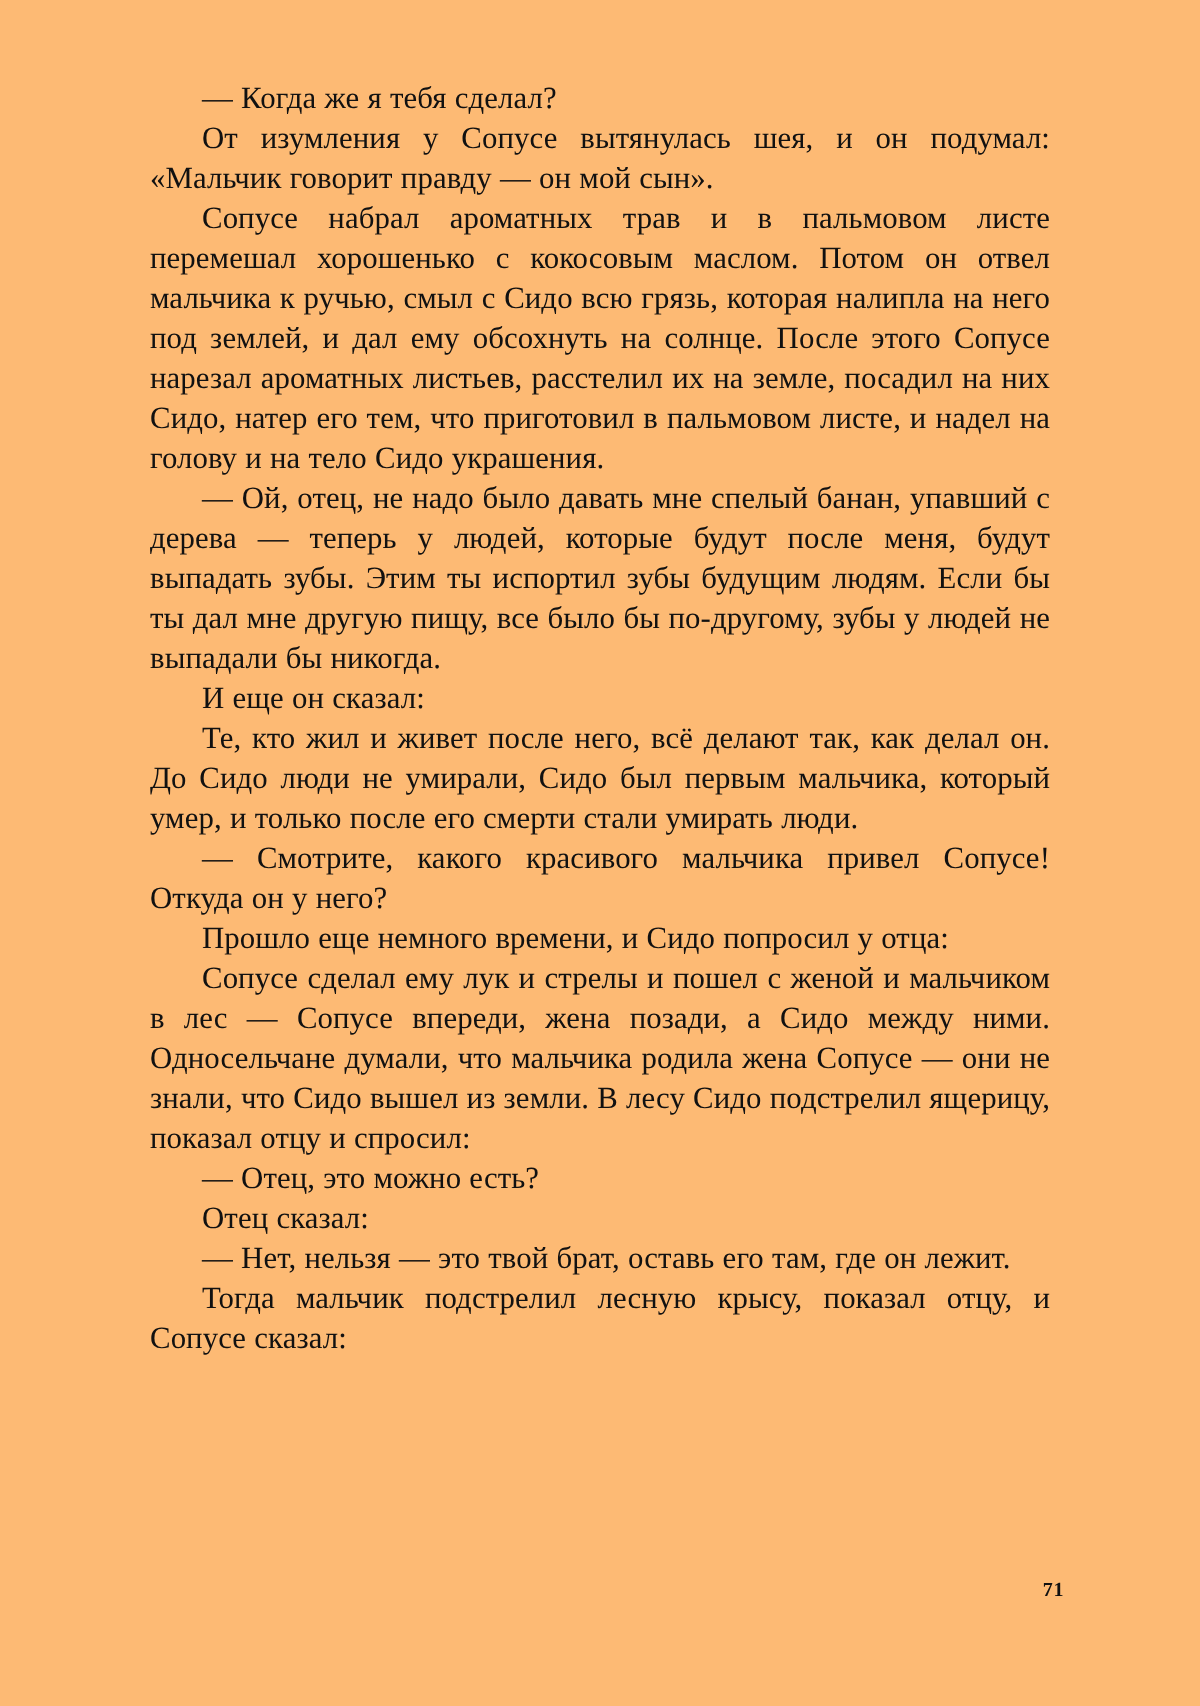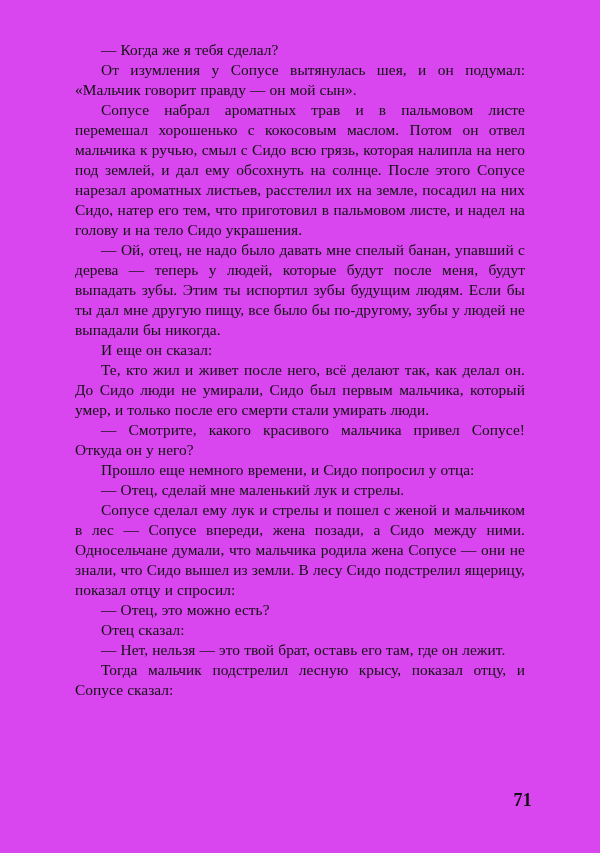--- a/index.html
+++ b/index.html
@@ -4,21 +4,21 @@
 <style>
   html, body {
     margin: 0;
     padding: 0;
     background: #ffffff;
   }
   .page {
     position: relative;
     width: 600px;
     height: 853px;
-    background: #d946ef;
+    background: #fdba74;
     overflow: hidden;
     font-family: "Liberation Serif", "DejaVu Serif", serif;
     color: #111111;
   }
   .text-block {
     position: absolute;
     left: 75px;
     top: 40px;
     width: 450px;
   }
@@ -34,21 +34,21 @@
     hyphens: manual;
     -webkit-hyphens: manual;
   }
   .para.dialogue {
     text-indent: 26px;
   }
   .page-number {
     position: absolute;
     right: 68px;
     top: 790px;
-    font-size: 18px;
+    font-size: 10px;
     font-weight: bold;
     font-family: "Liberation Serif", "DejaVu Serif", serif;
     color: #111111;
     letter-spacing: 0.3px;
     text-align: center;
   }
 </style>
 </head>
 <body>
 
@@ -56,21 +56,20 @@
 
   <div class="text-block">
     <p class="para dialogue">— Когда же я тебя сделал?</p>
     <p class="para">От изумления у Сопусе вытянулась шея, и он подумал: «Мальчик говорит правду — он мой сын».</p>
     <p class="para">Сопусе набрал ароматных трав и в пальмовом листе перемешал хорошенько с кокосовым маслом. Потом он отвел мальчика к ручью, смыл с Сидо всю грязь, которая налипла на него под землей, и дал ему обсохнуть на солнце. После этого Сопусе нарезал ароматных листьев, расстелил их на земле, посадил на них Сидо, натер его тем, что приготовил в пальмовом листе, и надел на голову и на тело Сидо украшения.</p>
     <p class="para dialogue">— Ой, отец, не надо было давать мне спелый банан, упавший с дерева — теперь у людей, которые будут после меня, будут выпадать зубы. Этим ты испортил зубы будущим людям. Если бы ты дал мне другую пищу, все было бы по-другому, зубы у людей не выпадали бы никогда.</p>
     <p class="para">И еще он сказал:</p>
     <p class="para">Те, кто жил и живет после него, всё делают так, как делал он. До Сидо люди не умирали, Сидо был первым мальчика, который умер, и только после его смерти стали умирать люди.</p>
     <p class="para dialogue">— Смотрите, какого красивого мальчика привел Сопусе! Откуда он у него?</p>
     <p class="para">Прошло еще немного времени, и Сидо попросил у отца:</p>
-    <p class="para dialogue">— Отец, сделай мне маленький лук и стрелы.</p>
     <p class="para">Сопусе сделал ему лук и стрелы и пошел с женой и мальчиком в лес — Сопусе впереди, жена позади, а Сидо между ними. Односельчане думали, что мальчика родила жена Сопусе — они не знали, что Сидо вышел из земли. В лесу Сидо подстрелил ящерицу, показал отцу и спросил:</p>
     <p class="para dialogue">— Отец, это можно есть?</p>
     <p class="para">Отец сказал:</p>
     <p class="para dialogue">— Нет, нельзя — это твой брат, оставь его там, где он лежит.</p>
     <p class="para">Тогда мальчик подстрелил лесную крысу, показал отцу, и Сопусе сказал:</p>
 
   </div>
 
   <div class="page-number">71</div>
 

